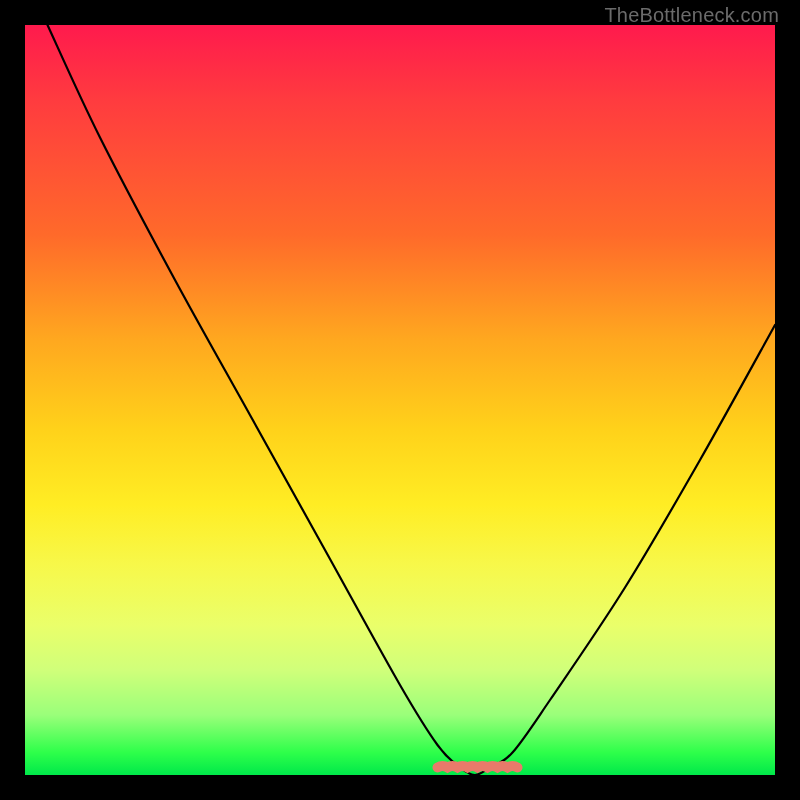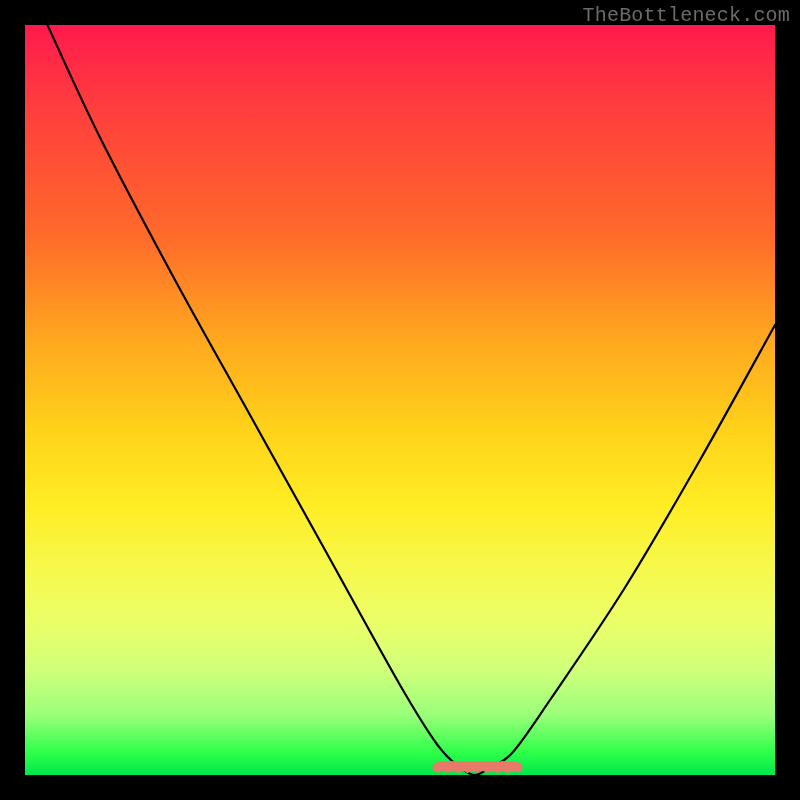--- a/index.html
+++ b/index.html
@@ -45,26 +45,25 @@
   .plot-area svg {
     position: absolute;
     left: 0;
     top: 0;
     width: 750px;
     height: 750px;
   }
   .watermark {
     position: absolute;
     top: 4px;
-    right: 10px;
+    right: 21px;
     color: #6b6b6b;
     font-size: 20px;
     letter-spacing: 0.2px;
     font-weight: 400;
-    font-family: Liberation Mono, monospace;
   }
 </style>
 </head>
 <body>
 
 <div class="frame">
   <div class="watermark">TheBottleneck.com</div>
 
   <div class="plot-area">
     <svg viewBox="0 0 750 750" preserveAspectRatio="none">

